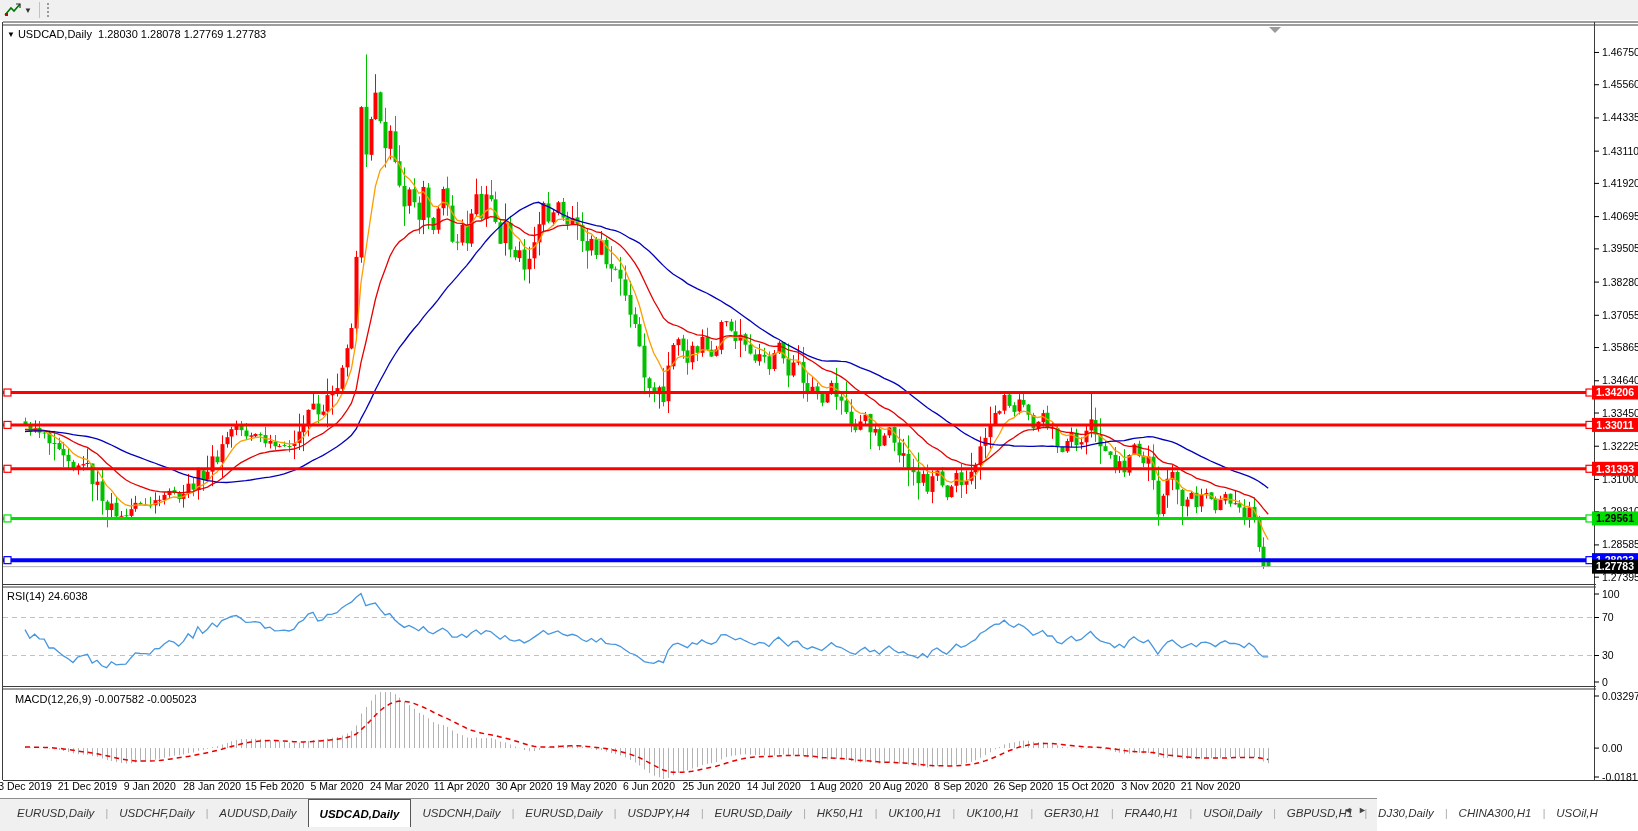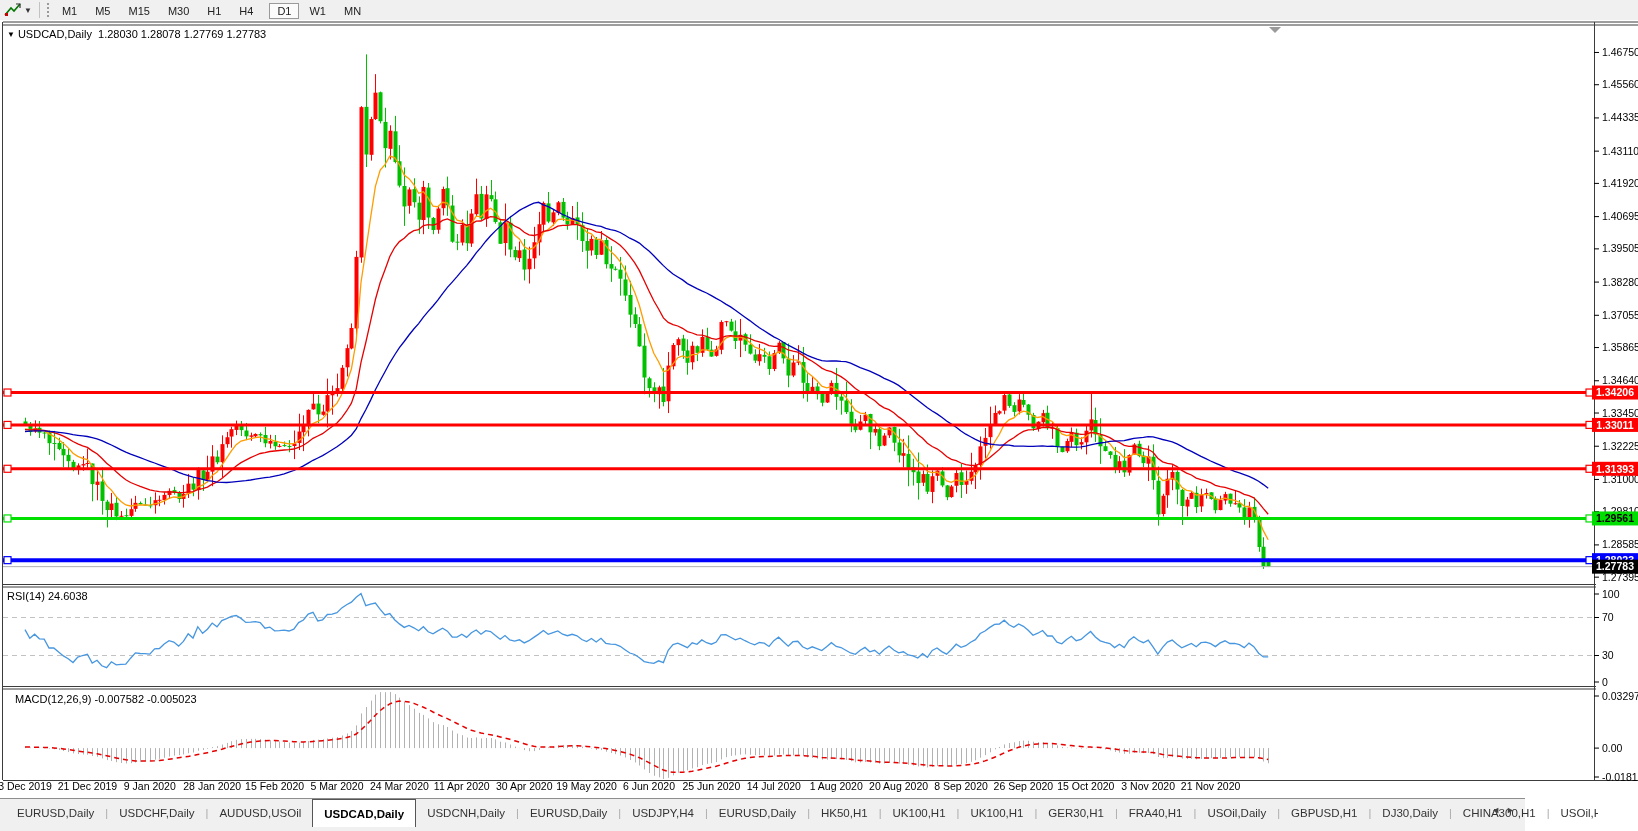--- a/index.html
+++ b/index.html
@@ -14,42 +14,41 @@
   .tf-btn.active{background:#fbfbfb;border:1px solid #9a9a9a;}
   
   #chart-wrap{position:absolute;left:0;top:20px;width:1638px;height:778px;background:#fff;}
   #cv{position:absolute;left:0;top:0;}
   .overlay{position:absolute;font-size:11px;color:#000;white-space:pre;}
   #title-ov{left:7px;top:8px;font-weight:normal;}
   #title-ov .tri{font-size:8px;vertical-align:1px;margin-right:3px;}
   #rsi-ov{left:7px;top:570px;}
   #macd-ov{left:7px;top:673px;margin-left:8px;}
   
-  #tabbar{position:absolute;left:0;top:798px;width:1525px;height:33px;background:#f0f0f0;border-top:1px solid #8e8e8e;}
+  #tabbar{position:absolute;left:0;top:798px;width:1377px;height:33px;background:#f0f0f0;border-top:1px solid #8e8e8e;font-style:italic;}
   #tabs{position:absolute;left:6px;top:0;width:1592px;height:28px;display:flex;align-items:stretch;overflow:hidden;}
   .tab{font-size:11.5px;color:#333;padding:0 11px;display:flex;align-items:center;white-space:nowrap;}
   .tab.active{background:#fff;border:1px solid #555;border-bottom:none;font-weight:bold;color:#000;}
   .tsep{color:#aaa;display:flex;align-items:center;font-size:11px;}
   #tab-arrows{position:absolute;right:4px;top:6px;font-size:9px;color:#444;letter-spacing:6px;}
 </style>
 </head>
 <body>
 
 <div id="toolbar">
   <span class="tb-icon">
     <svg width="18" height="14" viewBox="0 0 18 14">
       <path d="M1 12 L7 5 L10 8 L16 1" stroke="#007700" stroke-width="1.6" fill="none"></path>
       <path d="M12 1 L16 1 L16 5" stroke="#333" stroke-width="1.2" fill="none"></path>
       <rect x="1" y="10" width="3" height="3" fill="#cc0000"></rect>
     </svg>
   </span>
   <span class="tb-caret">▼</span>
   <span class="tb-sep"></span>
   <span class="tb-grip"></span>
-  <span id="tf-buttons"><span class="tf-btn">M1</span><span class="tf-btn">M5</span><span class="tf-btn">M15</span><span class="tf-btn">M30</span><span class="tf-btn">H1</span><span class="tf-btn">H4</span><span class="tb-sep"></span><span class="tf-btn active">D1</span><span class="tf-btn">W1</span><span class="tf-btn">MN</span><span class="tb-sep"></span></span>
 </div>
 
 <div id="chart-wrap">
   <svg id="cv" width="1638" height="778">
     <g id="g-frame">
         <line x1="3" y1="2" x2="1638" y2="2" stroke="#3c3c3c" stroke-width="1"></line>
         <line x1="3" y1="5" x2="1638" y2="5" stroke="#3c3c3c" stroke-width="1"></line>
         <line x1="3" y1="564.5" x2="1596" y2="564.5" stroke="#3c3c3c" stroke-width="1"></line>
         <line x1="3" y1="567" x2="1596" y2="567" stroke="#3c3c3c" stroke-width="1"></line>
         <line x1="3" y1="666.5" x2="1596" y2="666.5" stroke="#3c3c3c" stroke-width="1"></line>
@@ -965,21 +964,21 @@
   <div id="rsi-ov" class="overlay">RSI(14) 24.6038</div>
   <div id="macd-ov" class="overlay">MACD(12,26,9) -0.007582 -0.005023</div>
 </div>
 
 <div id="tabbar">
   <div id="tabs">
       <div class="tab">EURUSD,Daily</div>
       <span class="tsep">|</span>
       <div class="tab">USDCHF,Daily</div>
       <span class="tsep">|</span>
-      <div class="tab">AUDUSD,USOil</div>
+      <div class="tab">AUDUSD,Daily</div>
       <div class="tab active">USDCAD,Daily</div>
       <div class="tab">USDCNH,Daily</div>
       <span class="tsep">|</span>
       <div class="tab">EURUSD,Daily</div>
       <span class="tsep">|</span>
       <div class="tab">USDJPY,H4</div>
       <span class="tsep">|</span>
       <div class="tab">EURUSD,Daily</div>
       <span class="tsep">|</span>
       <div class="tab">HK50,H1</div>

